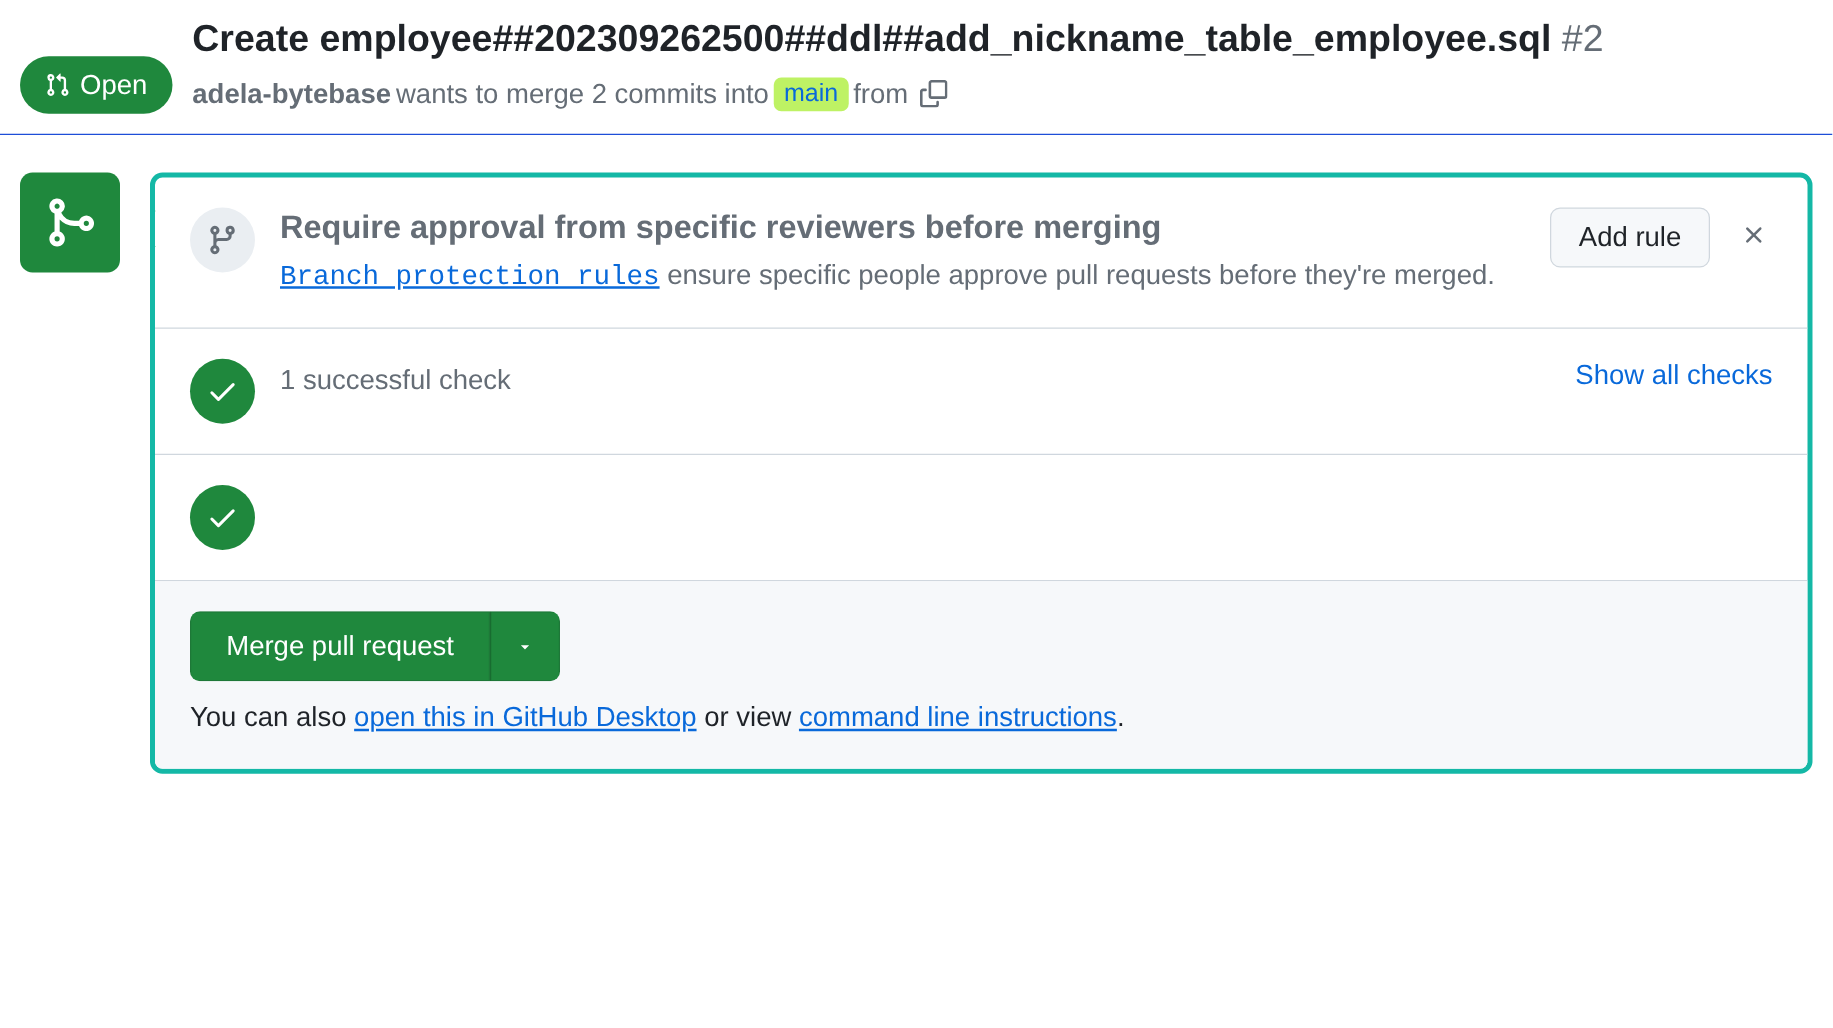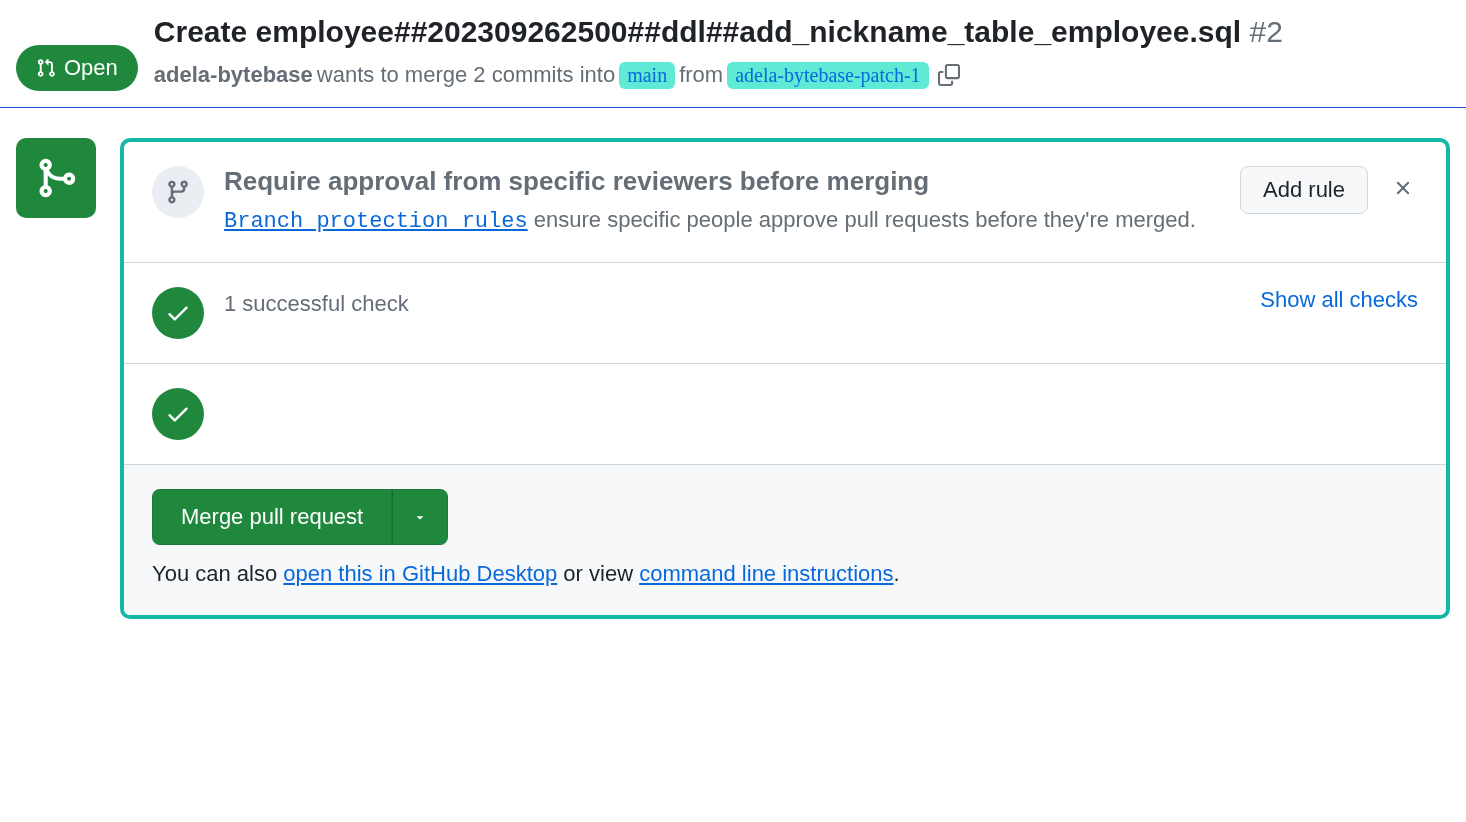--- a/index.html
+++ b/index.html
@@ -43,23 +43,23 @@
   .meta-row {
     color: #656d76;
     font-size: 22px;
     display: flex;
     align-items: center;
     flex-wrap: wrap;
     gap: 4px;
   }
   .author { color: #656d76; font-weight: 600; }
   .branch-label {
-    background: #5eead4;
+    background: #bef264;
     color: #0969da;
-    font-family: Liberation Serif, serif;
+    font-family: Liberation Sans, sans-serif;
     padding: 2px 8px;
     border-radius: 6px;
     font-size: 20px;
   }
   .copy-btn {
     width: 32px; height: 32px;
     display: inline-flex; align-items: center; justify-content: center;
     cursor: pointer;
     color: #656d76;
   }
@@ -213,21 +213,20 @@
   <div class="header-main">
     <div class="pr-title-row">
       <span class="pr-title">Create employee##202309262500##ddl##add_nickname_table_employee.sql</span>
       <span class="pr-number">#2</span>
     </div>
     <div class="meta-row">
       <span class="author">adela-bytebase</span>
       <span> wants to merge 2 commits into </span>
       <span class="branch-label">main</span>
       <span> from </span>
-      <span class="branch-label">adela-bytebase-patch-1</span>
       <span class="copy-btn">
         <svg width="22" height="22" viewBox="0 0 16 16" fill="currentColor">
             <path d="M0 6.75C0 5.784.784 5 1.75 5h1.5a.75.75 0 0 1 0 1.5h-1.5a.25.25 0 0 0-.25.25v7.5c0 .138.112.25.25.25h7.5a.25.25 0 0 0 .25-.25v-1.5a.75.75 0 0 1 1.5 0v1.5A1.75 1.75 0 0 1 9.25 16h-7.5A1.75 1.75 0 0 1 0 14.25Z"></path>
             <path d="M5 1.75C5 .784 5.784 0 6.75 0h7.5C15.216 0 16 .784 16 1.75v7.5A1.75 1.75 0 0 1 14.25 11h-7.5A1.75 1.75 0 0 1 5 9.25Zm1.75-.25a.25.25 0 0 0-.25.25v7.5c0 .138.112.25.25.25h7.5a.25.25 0 0 0 .25-.25v-7.5a.25.25 0 0 0-.25-.25Z"></path>
           </svg>
       </span>
     </div>
   </div>
 </div>
 

